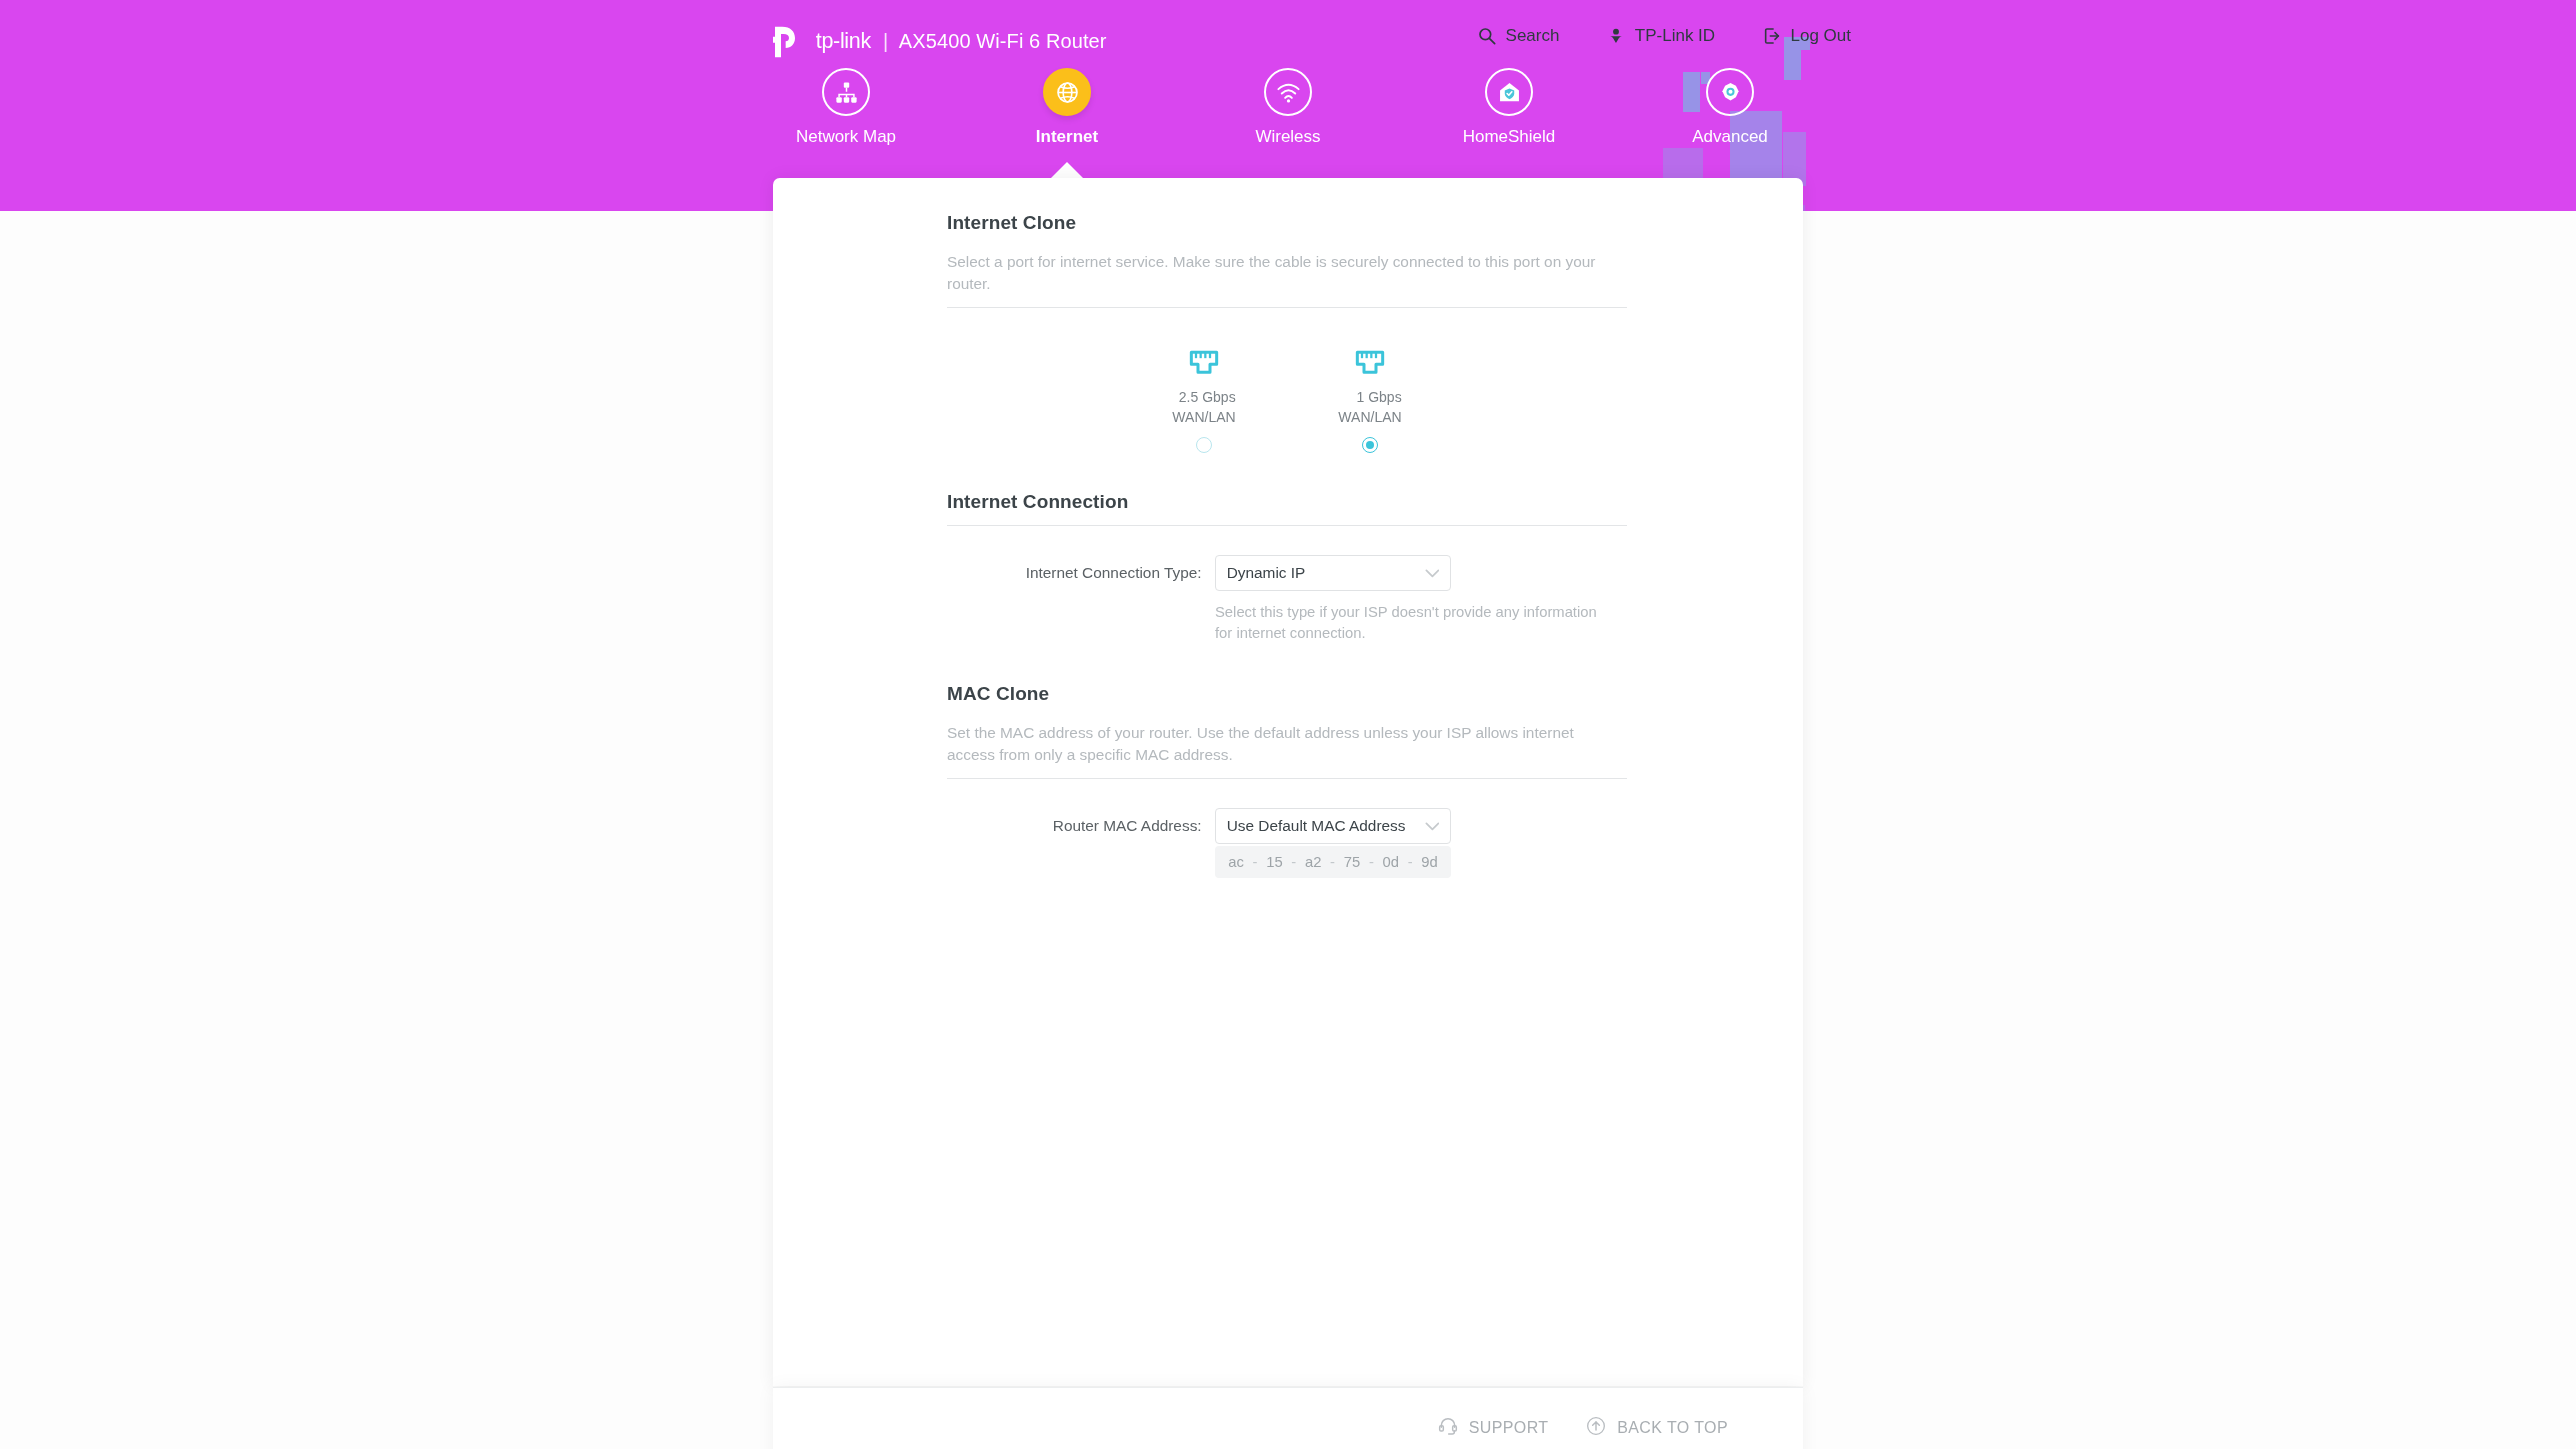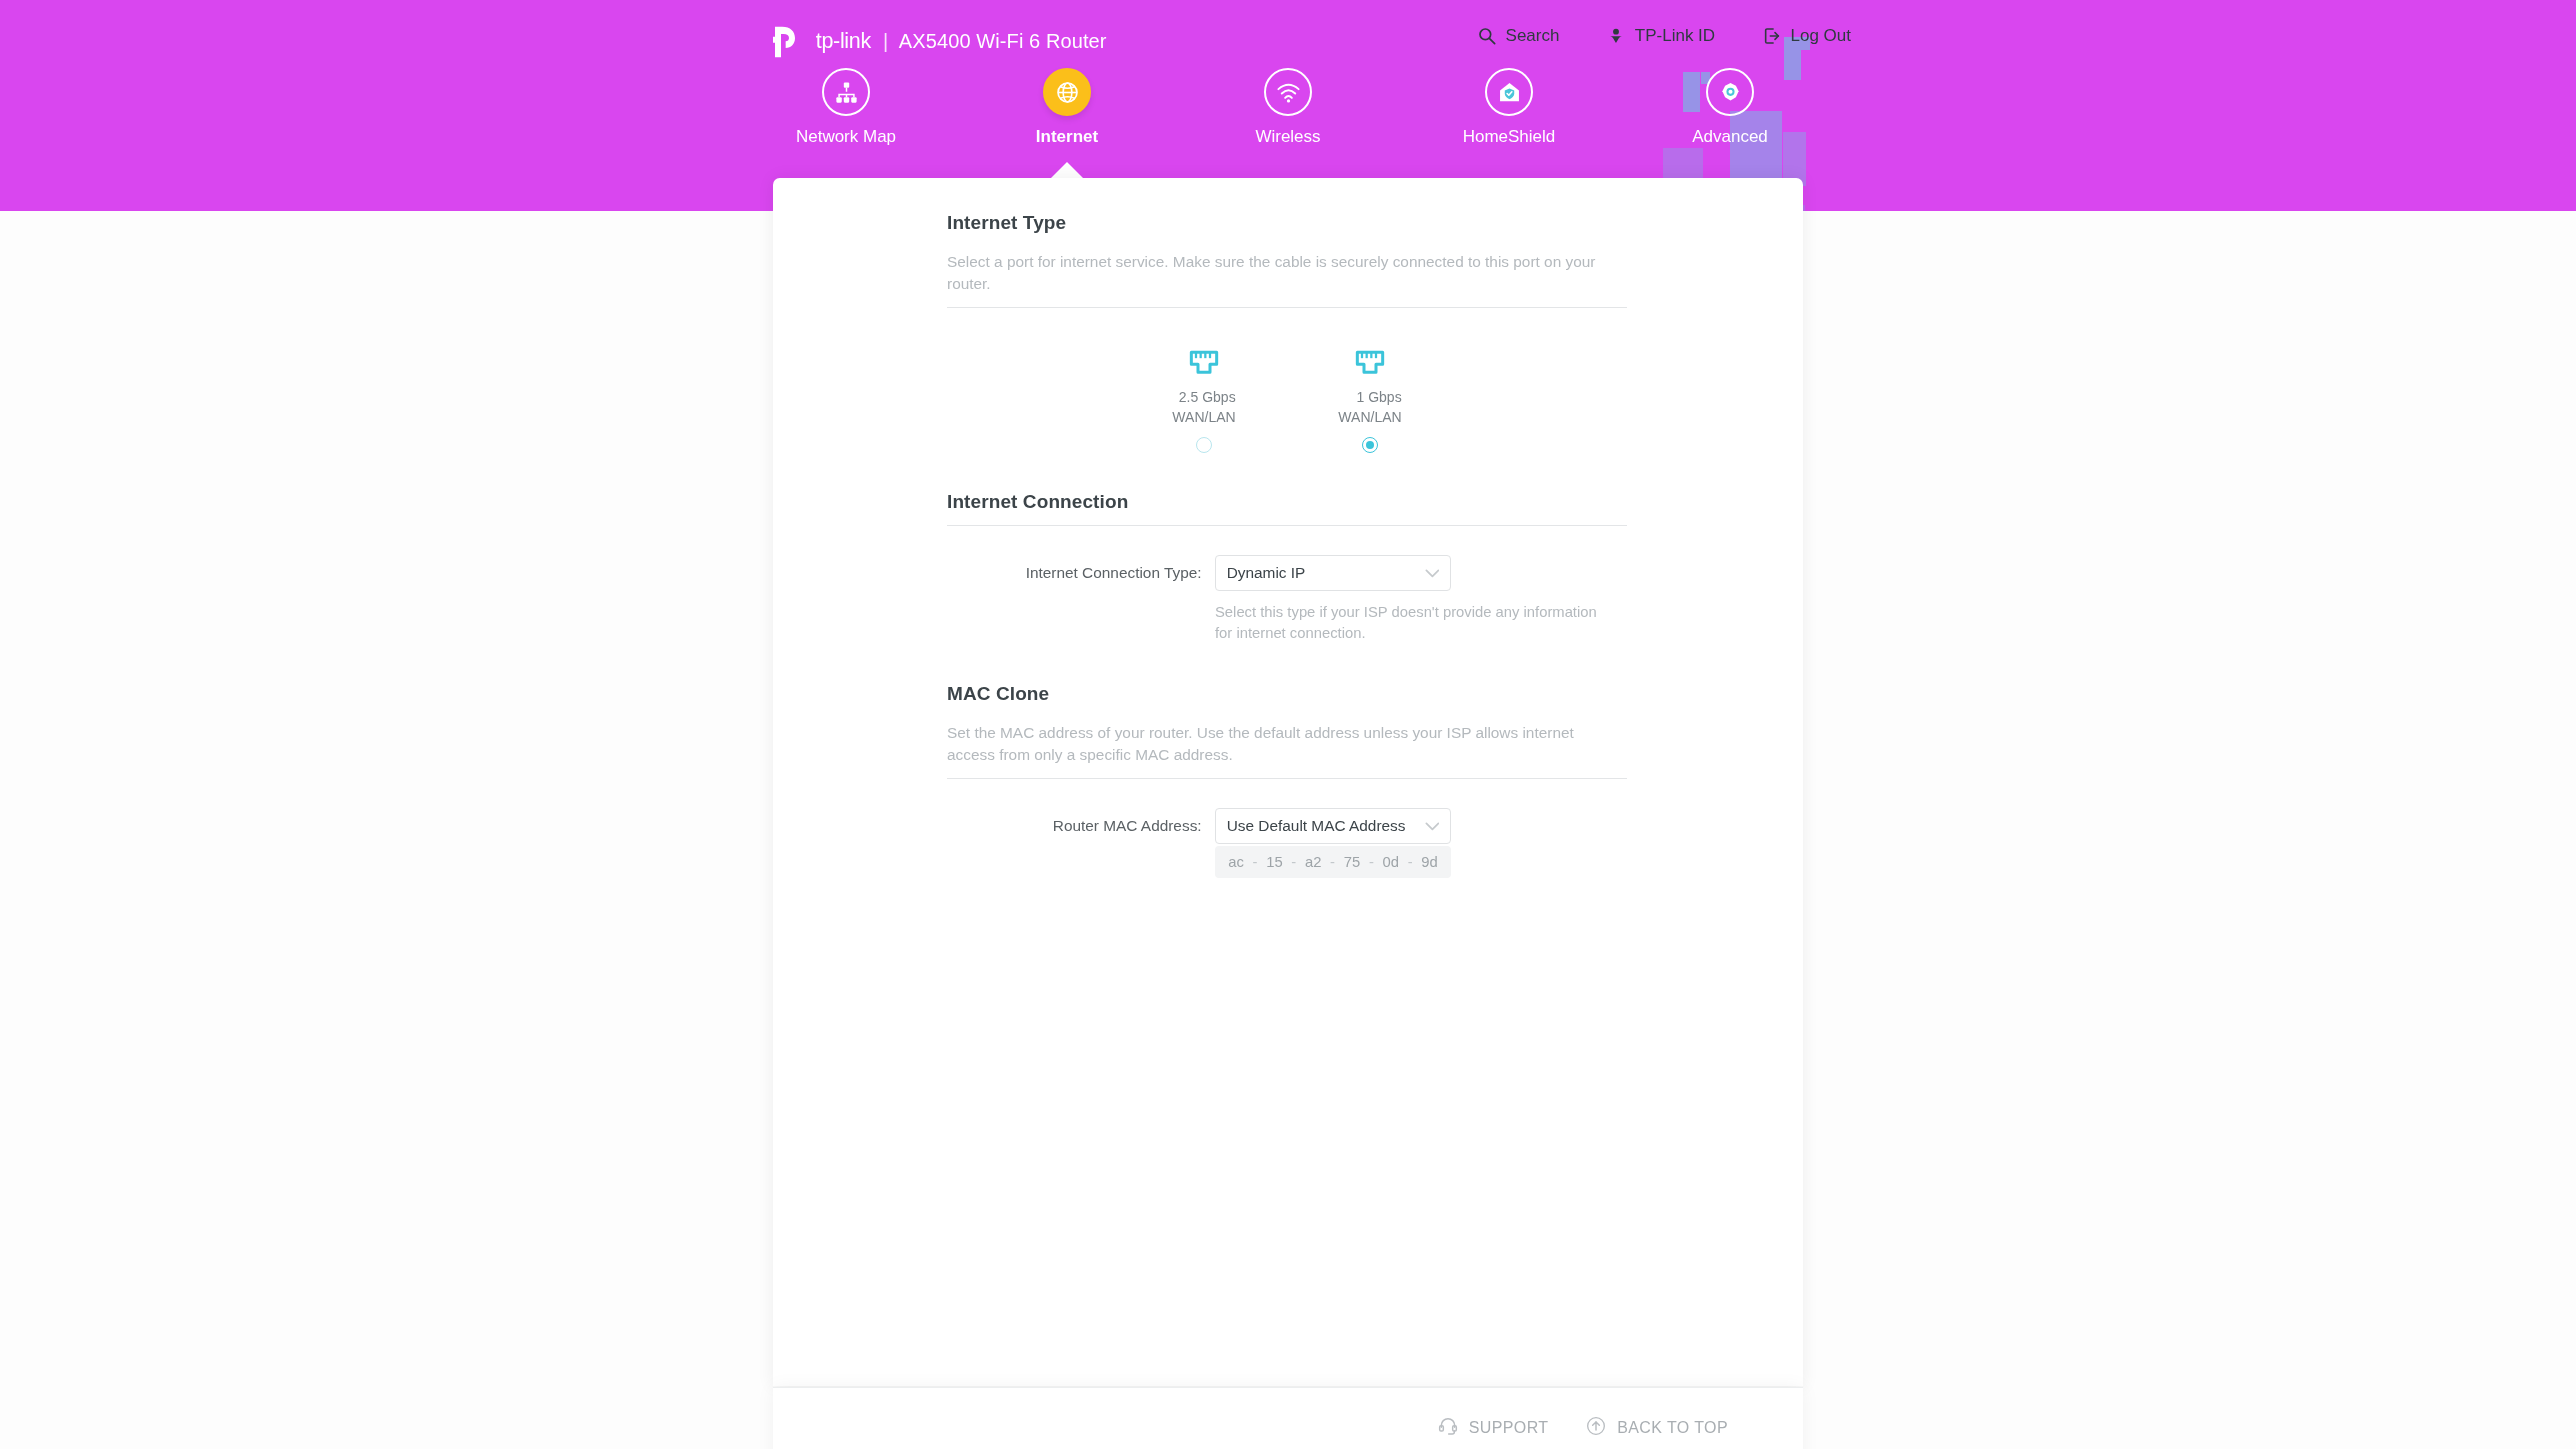--- a/index.html
+++ b/index.html
@@ -409,21 +409,21 @@
       <span class="nav-label">Advanced</span>
     </div>
 
   </div>
 </div>
 
 <div class="card">
   <div class="card-inner">
 
     <div>
-      <div class="section-title">Internet Type</div>
+      <div class="section-title">Internet Clone</div>
       <div class="section-desc">Select a port for internet service. Make sure the cable is securely connected to this port on your router.</div>
       <div class="divider"></div>
 
       <div class="ports">
 
         <div class="port">
           <span class="port-icon">
             <svg width="36" height="31" viewBox="0 0 54 46">
               <path d="M8 6 H46 V24 H36 V36 H18 V24 H8 Z" fill="none" stroke="#3bc4da" stroke-width="4.5" stroke-linejoin="round"></path>
               <g stroke="#3bc4da" stroke-width="3.4">

